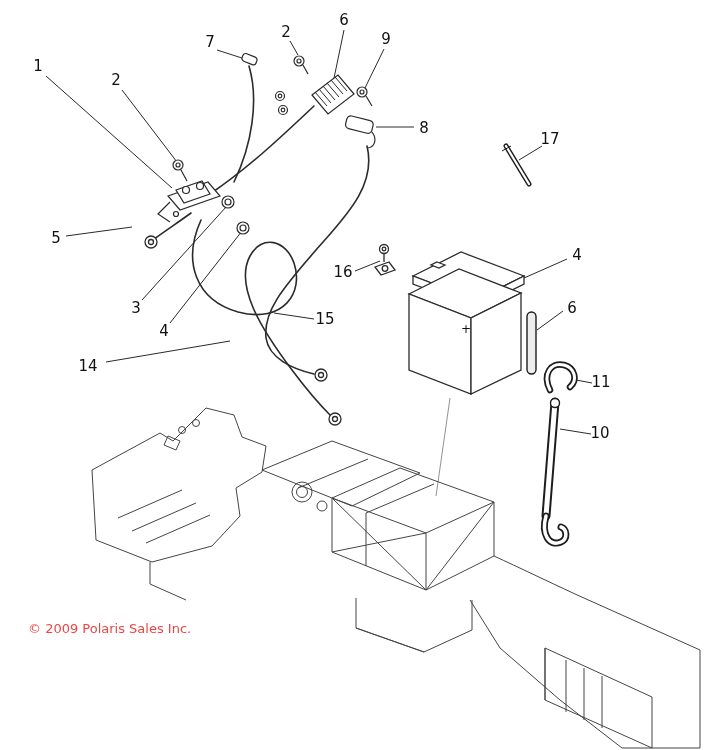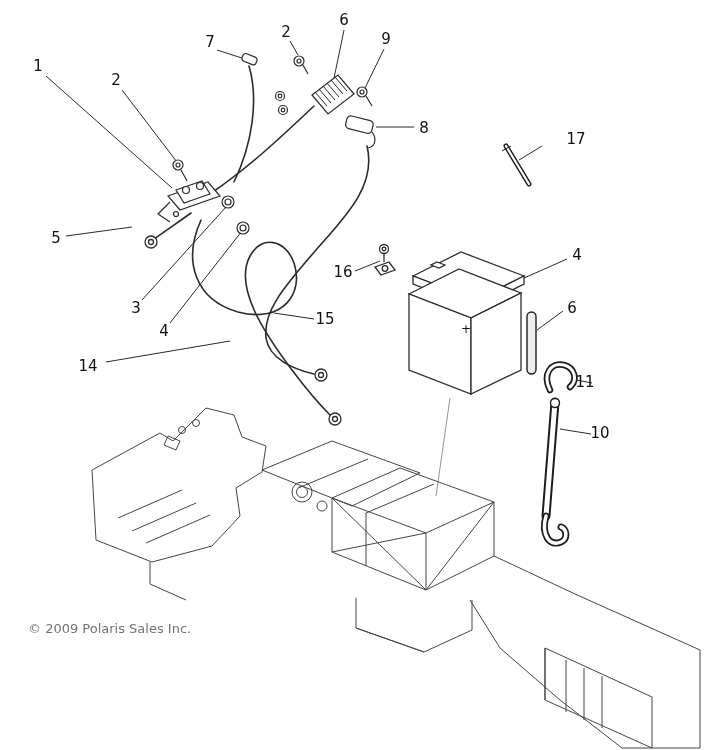--- a/index.html
+++ b/index.html
@@ -6,21 +6,21 @@
   .stage{
     position:relative;width:707px;height:750px;background:#ffffff;
     font-family:"DejaVu Sans","Liberation Sans",sans-serif;overflow:hidden;
   }
   .stage svg{position:absolute;left:0;top:0;}
   .callout{
     position:absolute;transform:translate(-50%,-50%);
     font-size:15px;line-height:1;color:#111;user-select:none;
   }
   .copyright{
-    position:absolute;left:28px;top:621px;font-size:13px;color:#737373;
+    position:absolute;left:28px;top:621px;font-size:13px;color:#ef4444;
   }
   path,line,rect,circle,polygon,ellipse{vector-effect:non-scaling-stroke;}
 </style>
 </head>
 <body>
 
 <div class="stage">
 
   <svg width="707" height="750" viewBox="0 0 707 750">
 
@@ -187,26 +187,26 @@
     </g>
   </svg>
 
   <span class="callout" style="left:38px;top:66px">1</span>
   <span class="callout" style="left:116px;top:80px">2</span>
   <span class="callout" style="left:210px;top:42px">7</span>
   <span class="callout" style="left:286px;top:32px">2</span>
   <span class="callout" style="left:344px;top:20px">6</span>
   <span class="callout" style="left:386px;top:39px">9</span>
   <span class="callout" style="left:424px;top:128px">8</span>
-  <span class="callout" style="left:576px;top:139px">17</span>
+  <span class="callout" style="left:550px;top:139px">17</span>
   <span class="callout" style="left:56px;top:238px">5</span>
   <span class="callout" style="left:136px;top:308px">3</span>
   <span class="callout" style="left:164px;top:331px">4</span>
   <span class="callout" style="left:343px;top:272px">16</span>
   <span class="callout" style="left:577px;top:255px">4</span>
   <span class="callout" style="left:325px;top:319px">15</span>
   <span class="callout" style="left:572px;top:308px">6</span>
   <span class="callout" style="left:88px;top:366px">14</span>
-  <span class="callout" style="left:585px;top:382px">11</span>
+  <span class="callout" style="left:601px;top:382px">11</span>
   <span class="callout" style="left:600px;top:433px">10</span>
 
   <div class="copyright">© 2009 Polaris Sales Inc.</div>
 </div>
 
 </body></html>

